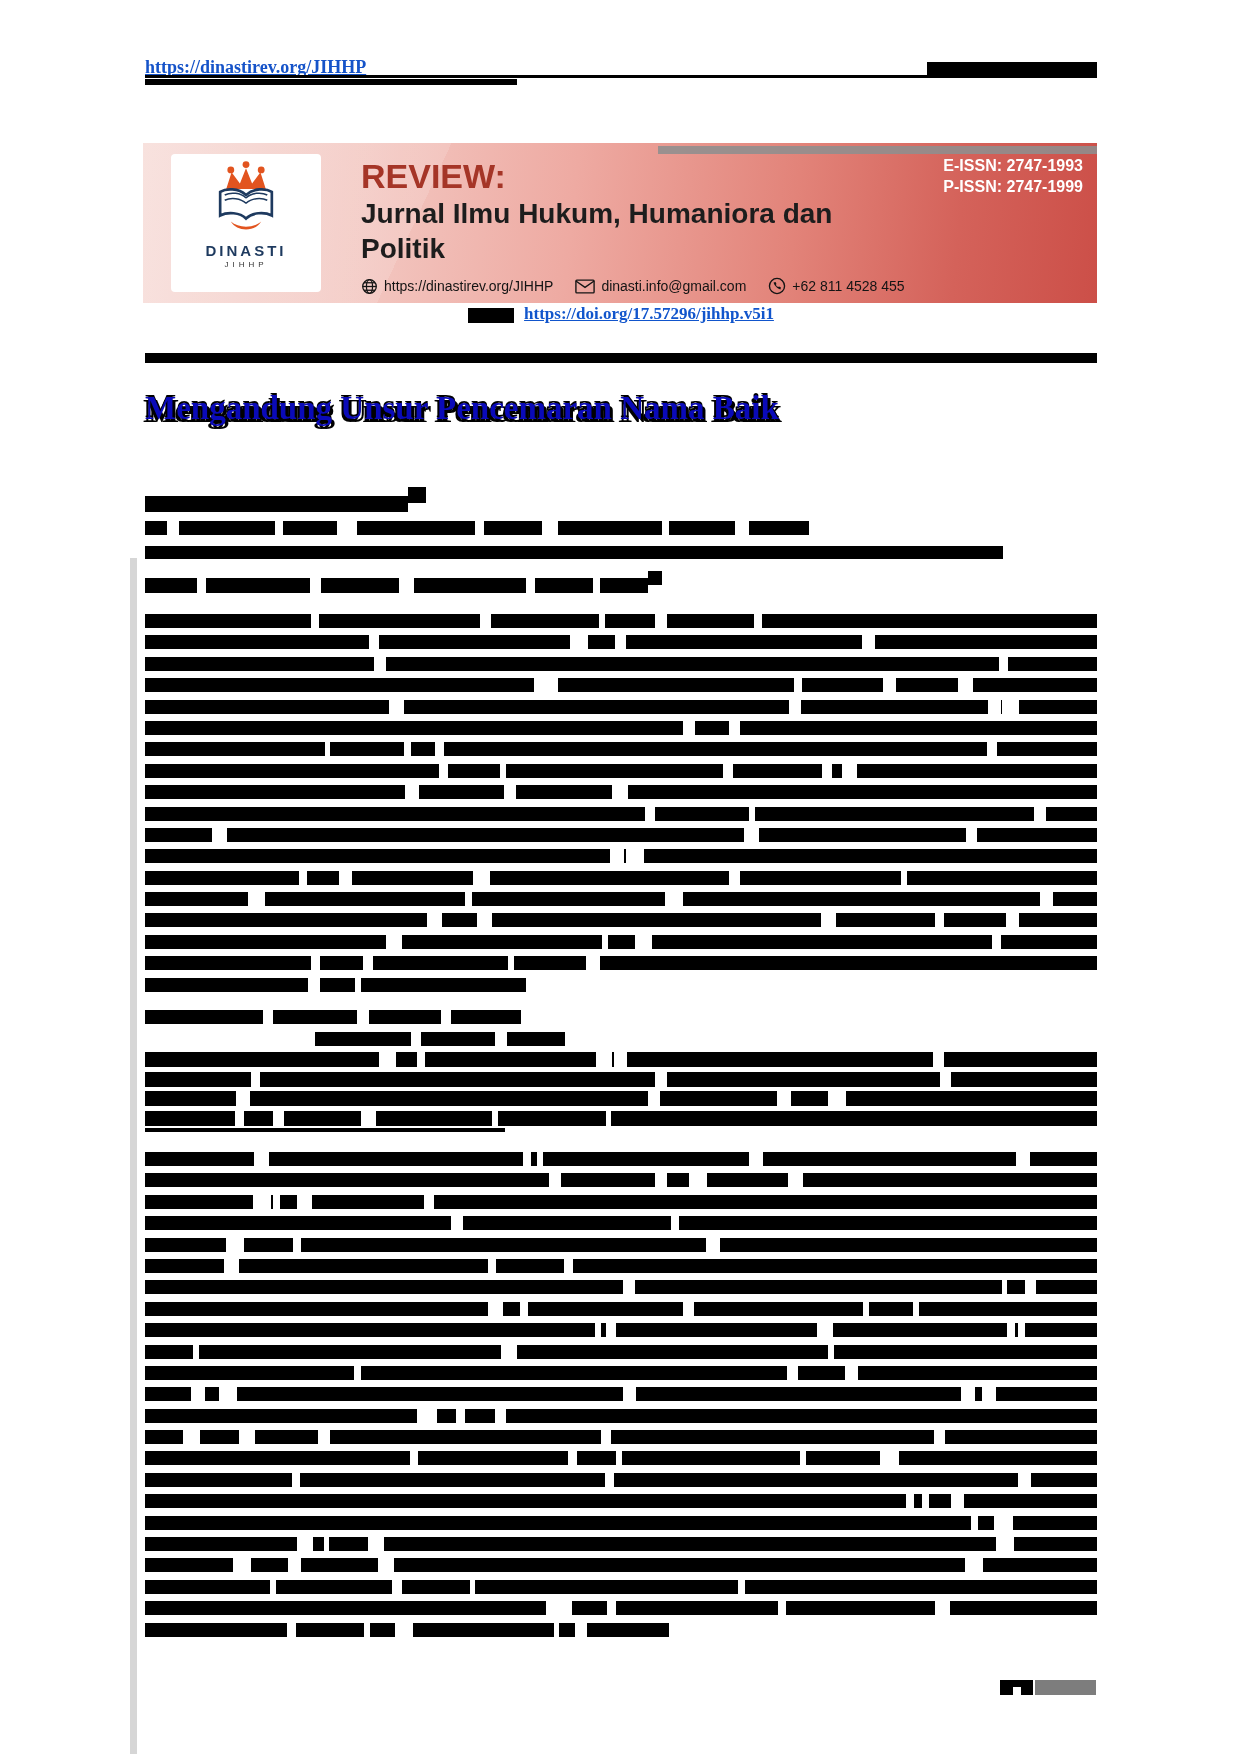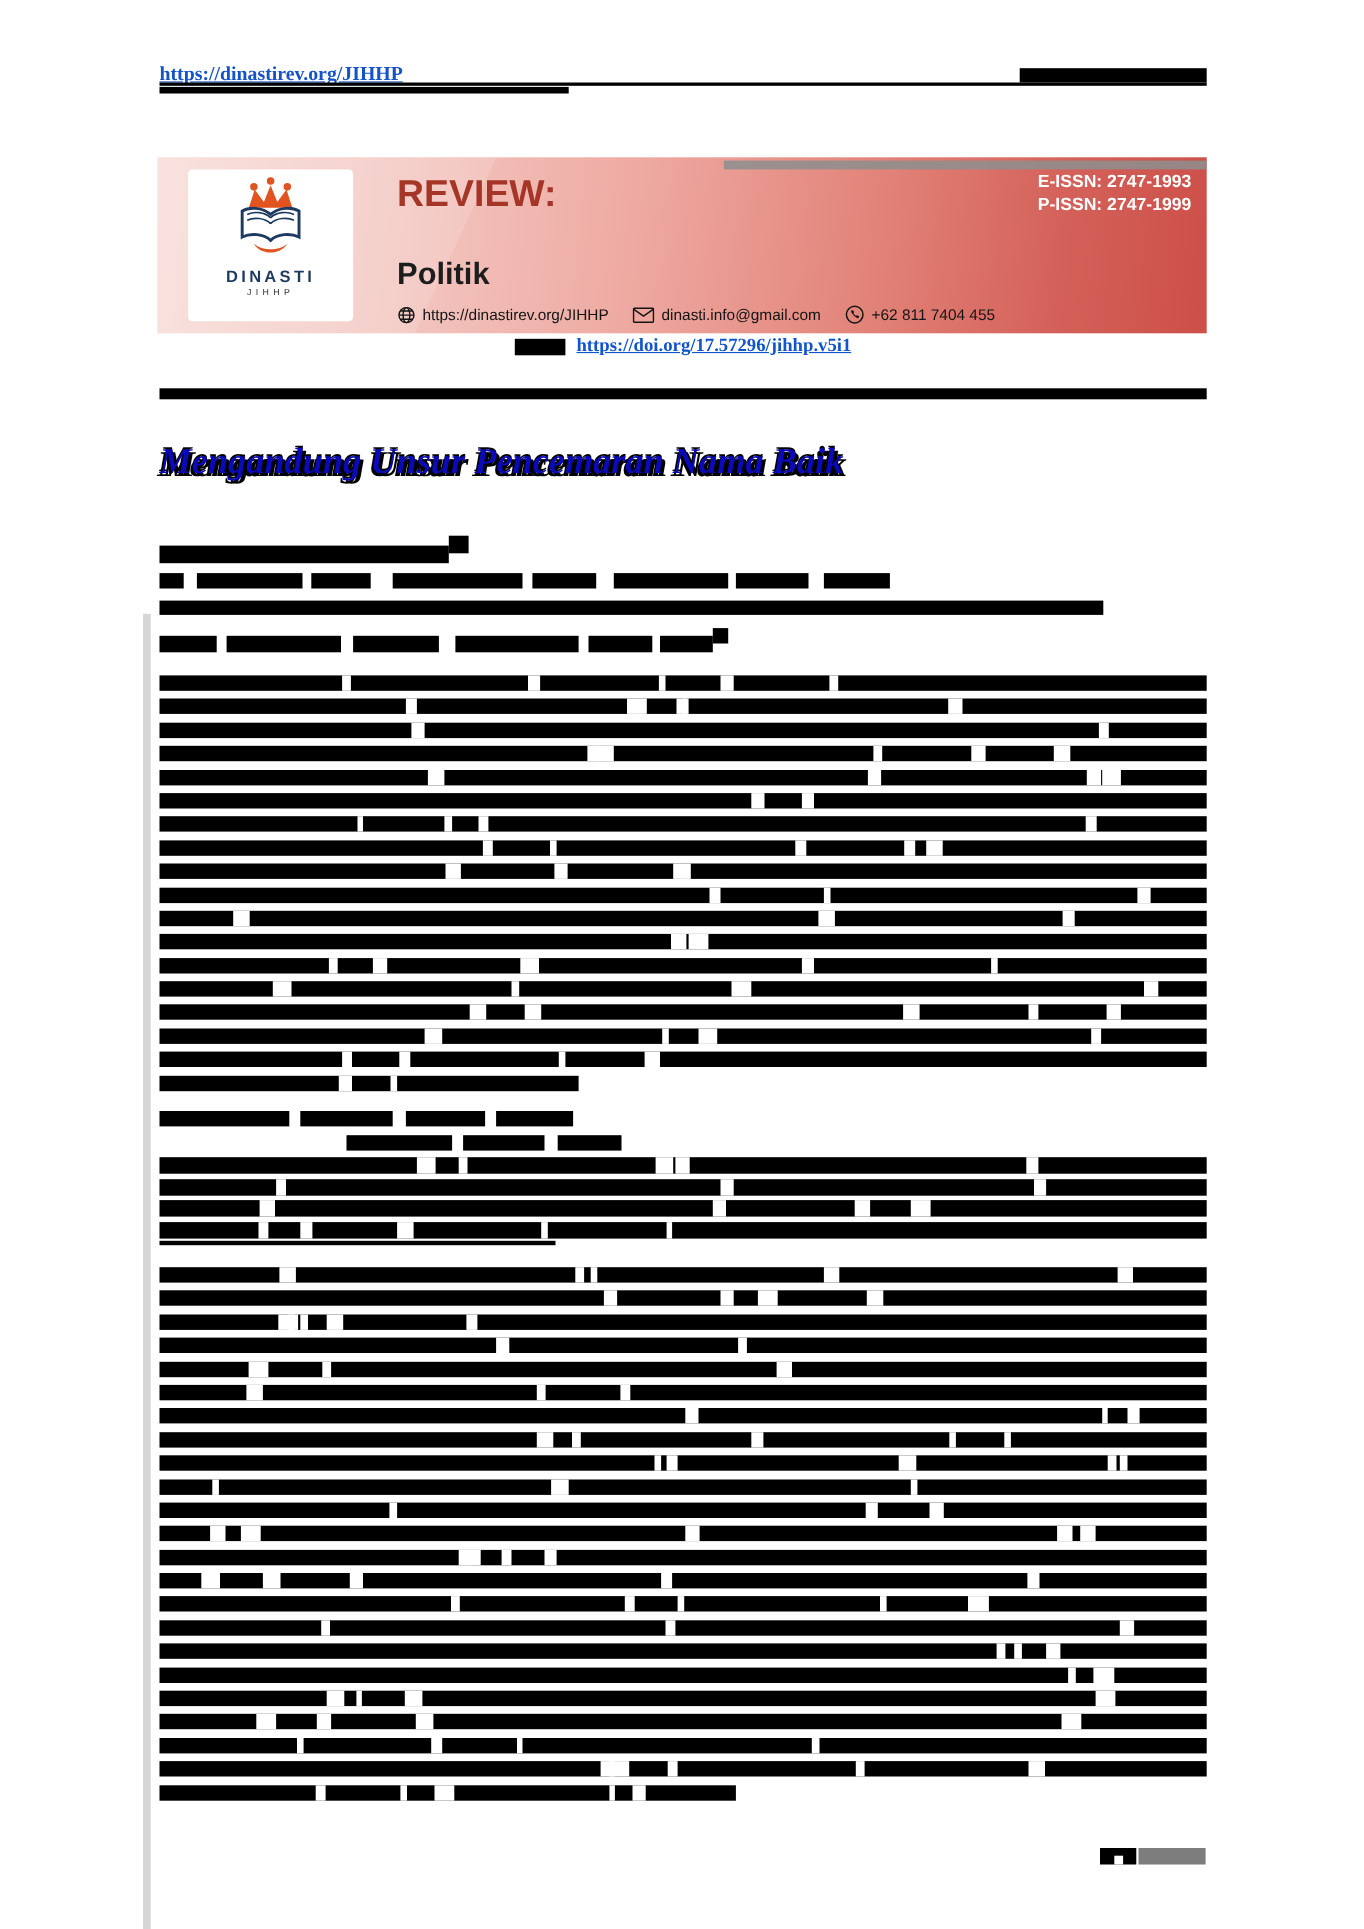--- a/index.html
+++ b/index.html
@@ -40,21 +40,21 @@
   .doi-label{display:inline-block;background:#000;vertical-align:middle;margin-right:6px;}
 
   .thick-rule{position:absolute;left:145px;top:353px;width:952px;height:10px;background:#000;}
 
   
   .title-block{position:absolute;left:145px;top:384px;width:952px;}
   .title-block .t1,.title-block .t2{
       font-size:33px;font-weight:bold;color:#0a0ab8;line-height:40px;
       text-shadow:3px 3px 0 #000,-2px 3px 0 #000,0 -2px 0 #000;}
   .title-block .t1{display:flex;justify-content:space-between;flex-wrap:nowrap;}
-  .title-block .t2{margin-top:16px;font-style:italic;}
+  .title-block .t2{margin-top:4px;}
 
   
   .rwrap{position:absolute;left:145px;width:952px;}
   .rseg{display:inline-block;background:#000;vertical-align:bottom;}
   .rline{position:relative;background:#000;}
   .rgap{position:absolute;top:0;bottom:0;background:#fff;}
   .rundl{position:absolute;left:0;bottom:-6px;height:4px;background:#000;}
 
   .authors-name{top:494px;}
   .authors-affil{top:517px;}
@@ -96,20 +96,21 @@
           <path d="M50 46 C40 37 24 37 16 42 L16 73 C26 68 42 69 50 77 C58 69 74 68 84 73 L84 42 C76 37 60 37 50 46 Z" fill="#fff" stroke="#1e3a5f" stroke-width="3.5"></path>
           <path d="M50 50 C43 43 30 42 22 46 M50 50 C57 43 70 42 78 46 M50 57 C43 50 30 49 22 53 M50 57 C57 50 70 49 78 53" stroke="#1e3a5f" stroke-width="2" fill="none"></path>
           <path d="M30 81 C40 90 60 90 70 81 C62 95 38 95 30 81 Z" fill="#e2541f"></path>
         </svg>
       </span>
       <div class="logo-name">DINASTI</div>
       <div class="logo-sub">JIHHP</div>
     </div>
 
     <div class="acronym">REVIEW:</div>
+    <div class="jname1">Jurnal Ilmu Hukum, Humaniora dan</div>
     <div class="jname2">Politik</div>
 
     <div class="issn">
       <div>E-ISSN: 2747-1993</div>
       <div>P-ISSN: 2747-1999</div>
     </div>
 
     <div class="contact">
       <span class="c-item">
         <span>
@@ -132,21 +133,21 @@
         </span>
         <span>dinasti.info@gmail.com</span>
       </span>
       <span class="c-item">
         <span>
           <svg width="18" height="18" viewBox="0 0 20 20">
             <circle cx="10" cy="10" r="8.4" fill="none" stroke="#141414" stroke-width="1.5"></circle>
             <path d="M6.2 6.2 C6.8 9.4 10.6 13.2 13.8 13.8 L14.4 11.6 L12.3 10.6 L11.3 11.2 C9.8 10.6 9.4 10.2 8.8 8.7 L9.4 7.7 L8.4 5.6 Z" fill="#141414"></path>
           </svg>
         </span>
-        <span>+62 811 7404 455</span>
+        <span>+62 811 4528 455</span>
       </span>
     </div>
   </div>
 
   <div class="doi-block">
     <div>
       <span class="doi-label" style="width: 46px; height: 15px;"></span>
       <a href="#">https://doi.org/17.57296/jihhp.v5i1</a>
     </div>
   </div>

